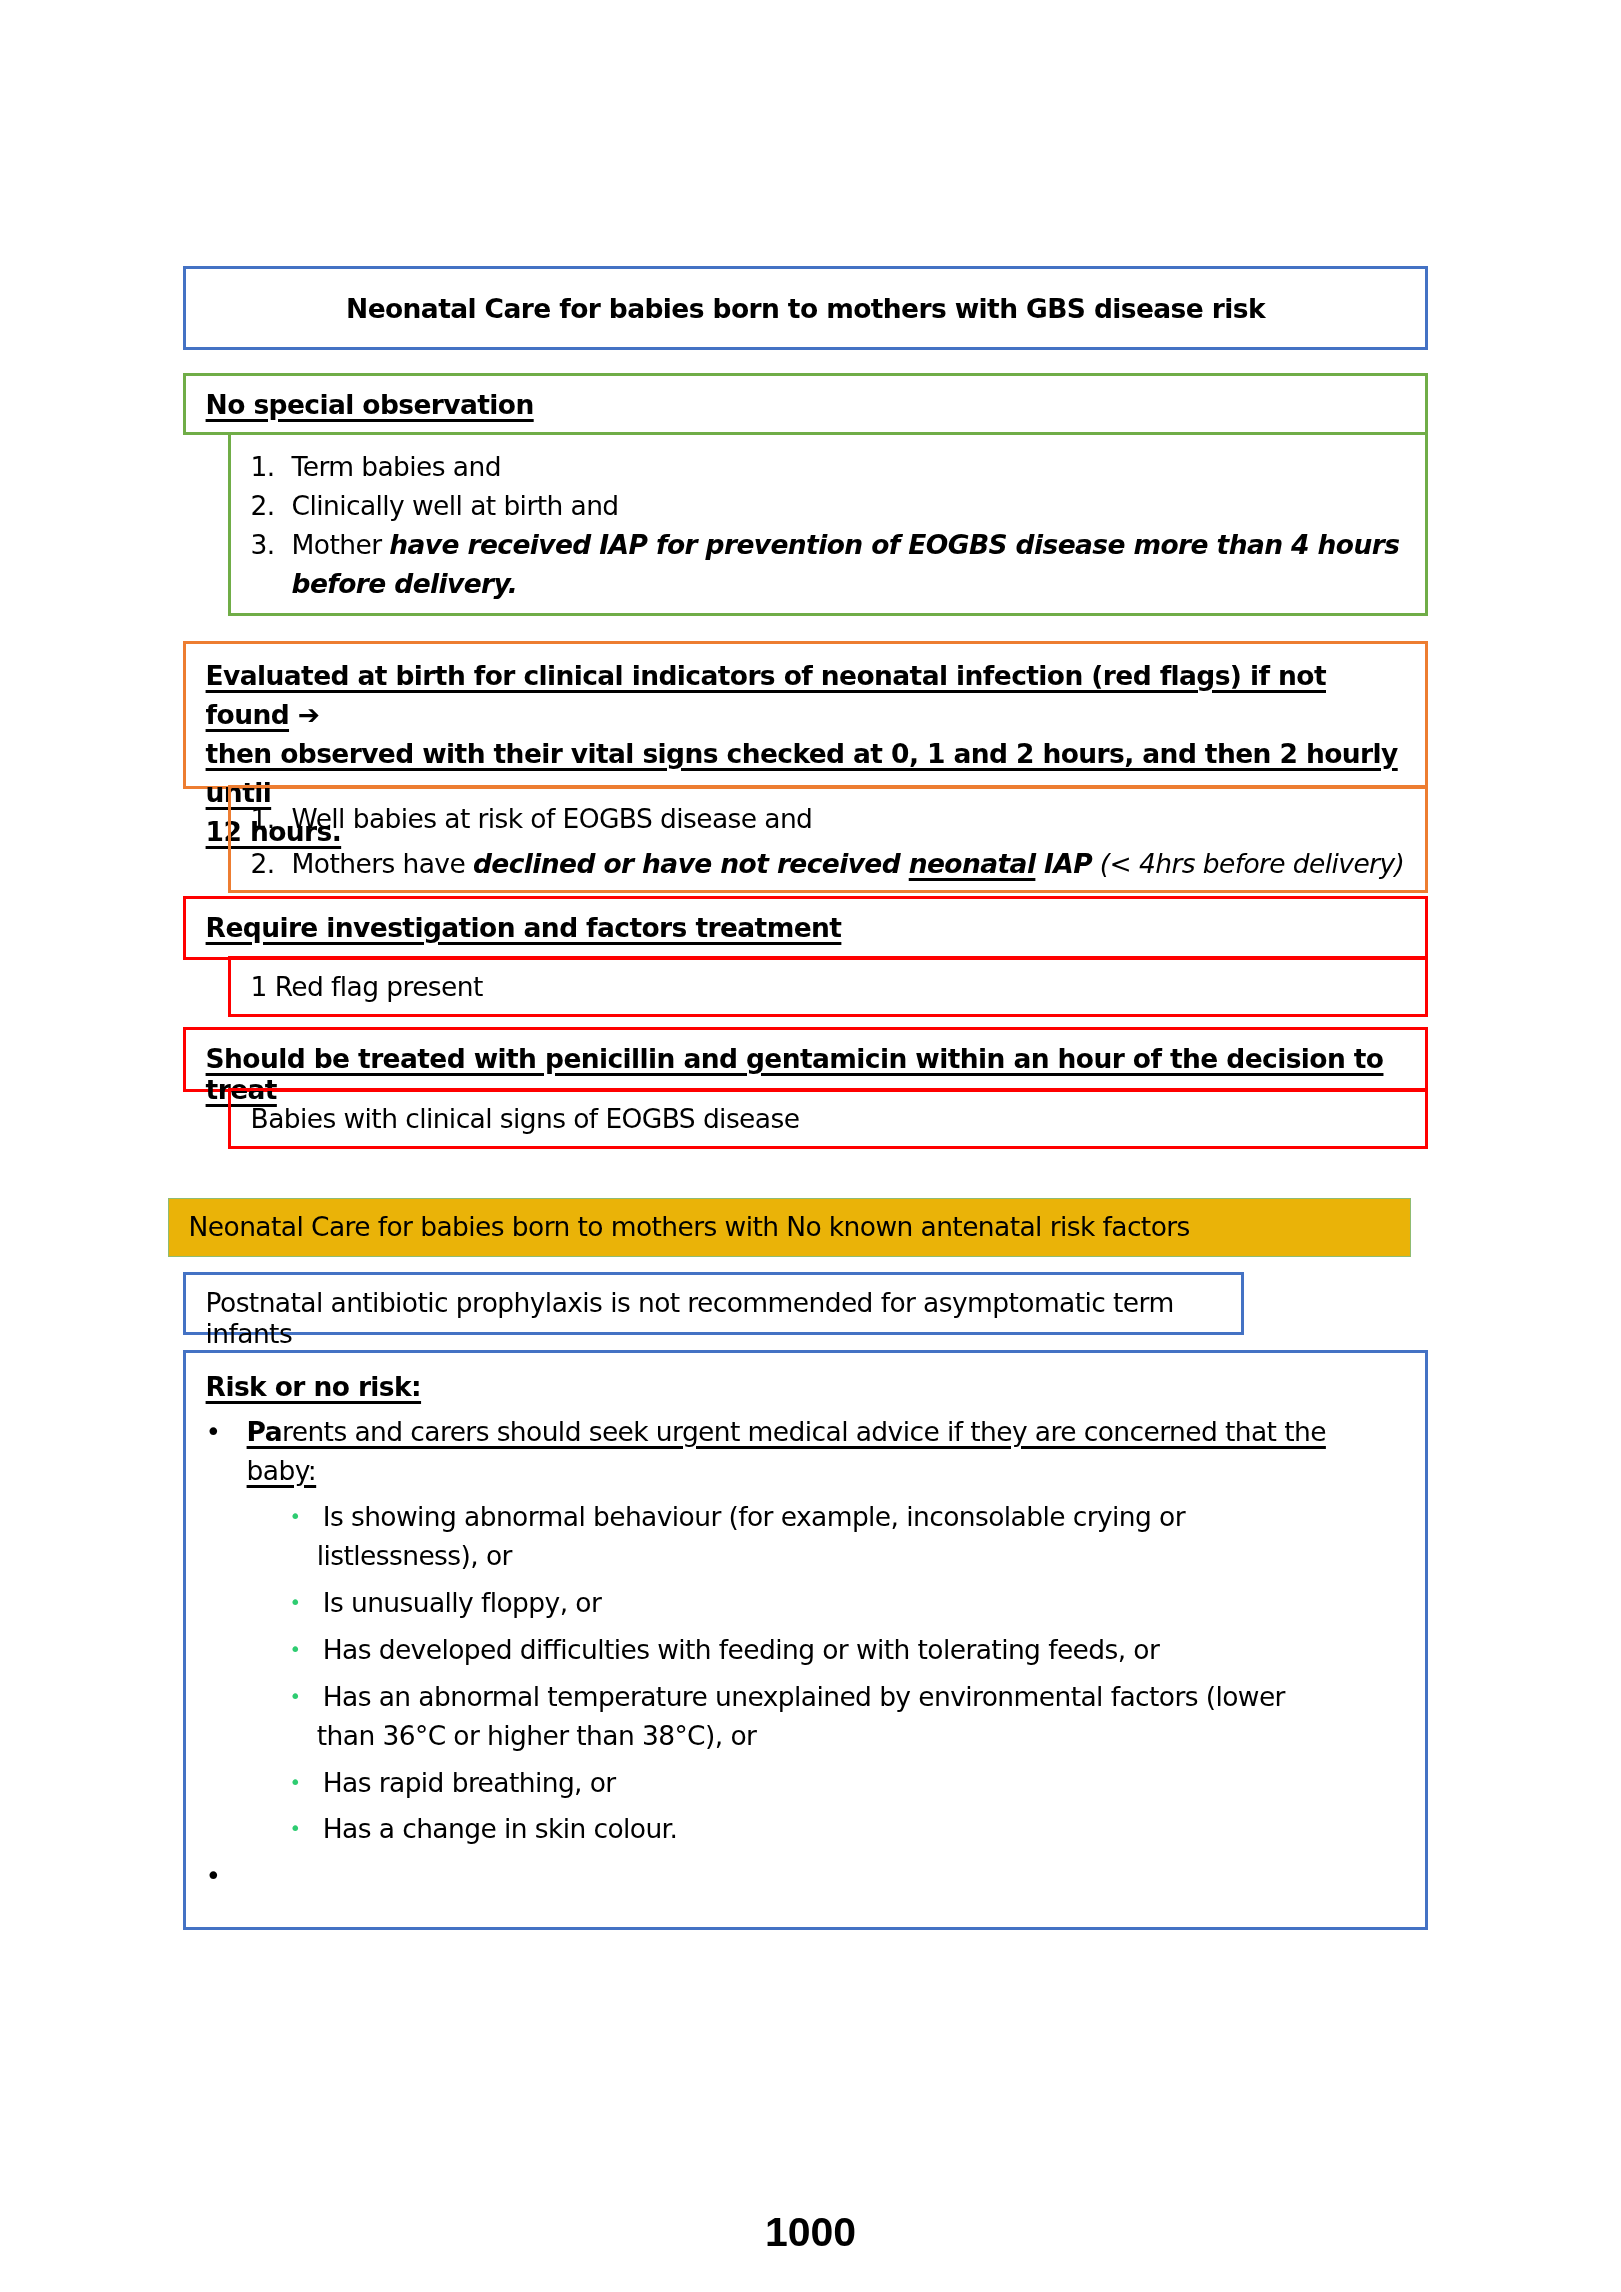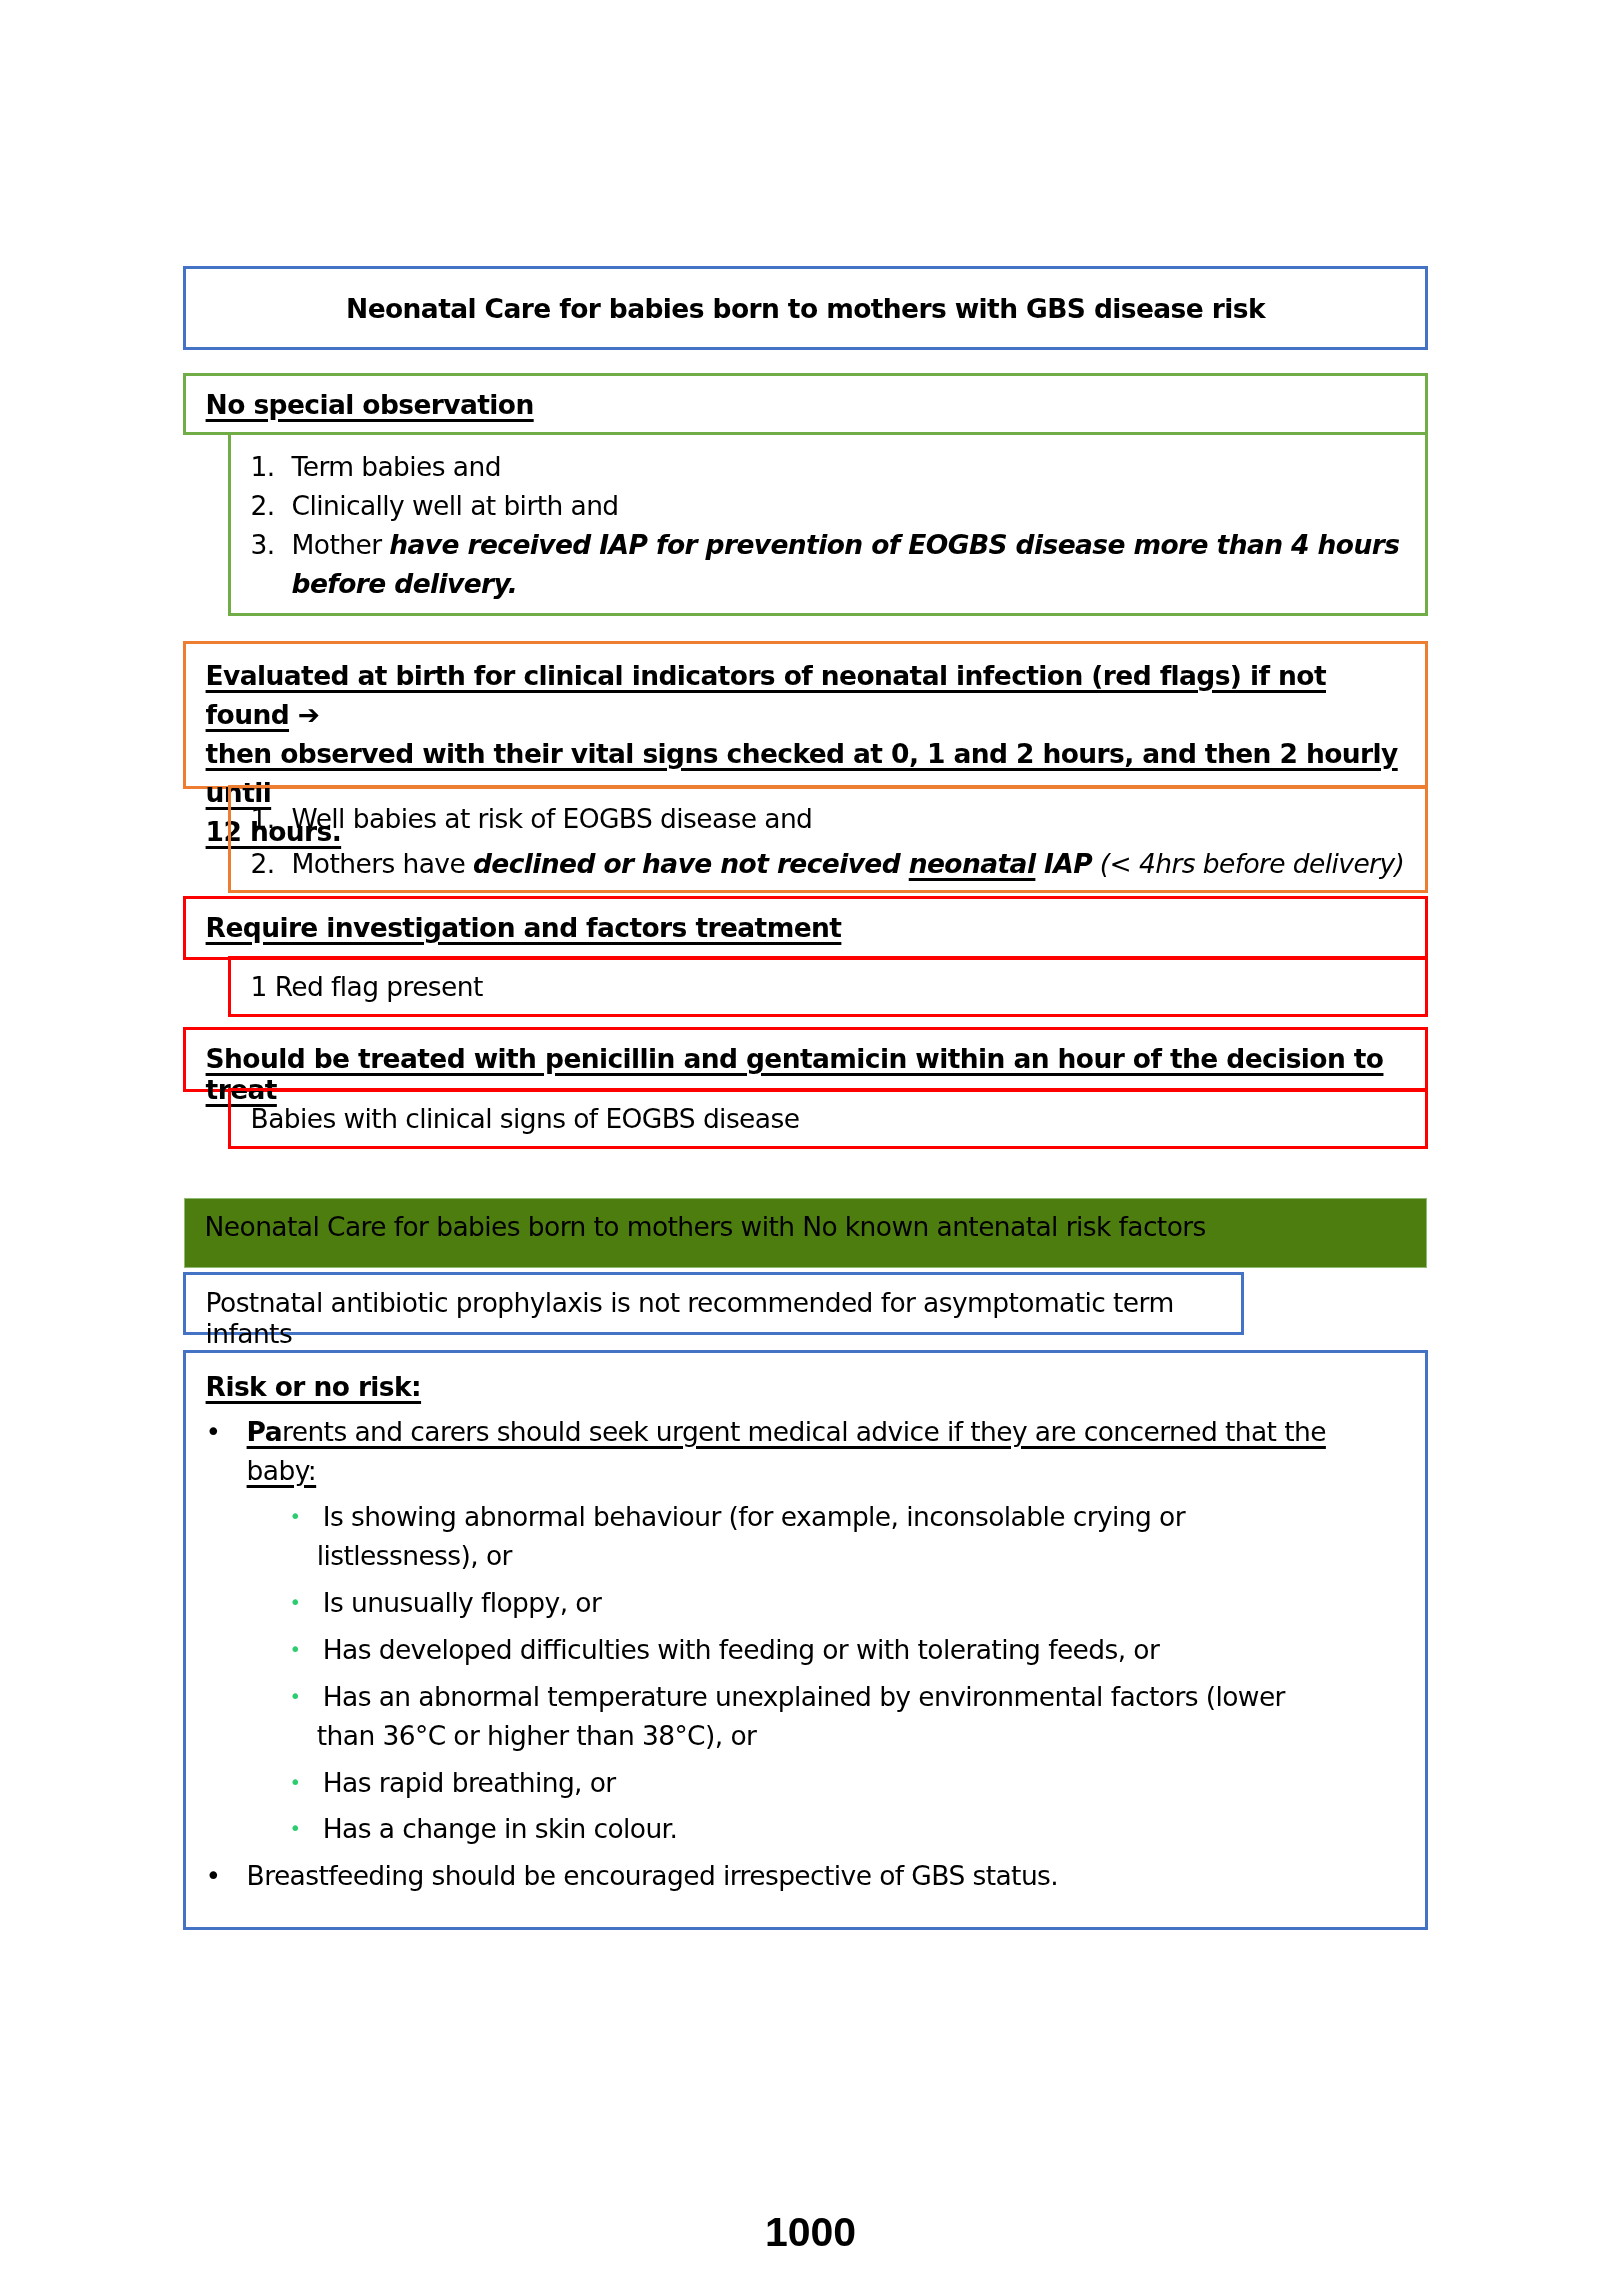--- a/index.html
+++ b/index.html
@@ -18,21 +18,21 @@
   .g-body { left: 228px; top: 432px; width: 1200px; height: 184px; border: 3.9px solid #70ad47; padding: 11.8px 19.6px; }
 
   .o-head { left: 183px; top: 641px; width: 1245px; height: 148px; border: 3.9px solid #ed7d31; padding: 11.8px 19.6px; line-height: 39px; }
   .o-body { left: 228px; top: 785px; width: 1200px; height: 108px; border: 3.9px solid #ed7d31; padding: 7.8px 19.6px; }
 
   .r-head1 { left: 183px; top: 896px; width: 1245px; height: 64px; border: 3.9px solid #ff0000; padding: 12.7px 19.6px; }
   .r-body1 { left: 228px; top: 956px; width: 1200px; height: 61px; border: 3.9px solid #ff0000; padding: 11.8px 19.6px; }
   .r-head2 { left: 183px; top: 1027px; width: 1245px; height: 65px; border: 3.9px solid #ff0000; padding: 12.7px 19.6px; }
   .r-body2 { left: 228px; top: 1088px; width: 1200px; height: 61px; border: 3.9px solid #ff0000; padding: 11.8px 19.6px; }
 
-  .green-band { left: 184px; top: 1198px; width: 1243px; height: 70px; background: #4d7c0f; border: 1px solid #8fbc72; padding: 11.8px 19.6px; }
+  .green-band { left: 168px; top: 1198px; width: 1243px; height: 59px; background: #eab308; border: 1px solid #8fbc72; padding: 11.8px 19.6px; }
   .b-box1 { left: 183px; top: 1272px; width: 1061px; height: 63px; border: 3.9px solid #4472c4; padding: 11.8px 19.6px; }
   .b-box2 { left: 183px; top: 1350px; width: 1245px; height: 580px; border: 3.9px solid #4472c4; padding: 13.7px 19.6px; }
 
   ol.num { margin: 0; padding: 0; list-style: none; }
   ol.num li { display: flex; line-height: 39px; }
   ol.num li .n { width: 41px; flex: none; }
 
   .sub-row { line-height: 39px; }
   .bl { display: flex; }
   .bl .dot { width: 41px; flex: none; }
@@ -135,18 +135,17 @@
       <span class="gdot">•</span>
       <span class="txt">Has rapid breathing, or</span>
     </div>
   <div class="bl2">
       <span class="gdot">•</span>
       <span class="txt">Has a change in skin colour.</span>
     </div>
 
   <div class="bl" style="margin-top:7.8px; line-height:39px;">
     <span class="dot">•</span>
-    <span>Breastfeeding should be encouraged irrespective of GBS status.</span>
   </div>
 </div>
 
 <div class="abs page-num">1000</div>
 
 
 </body></html>

